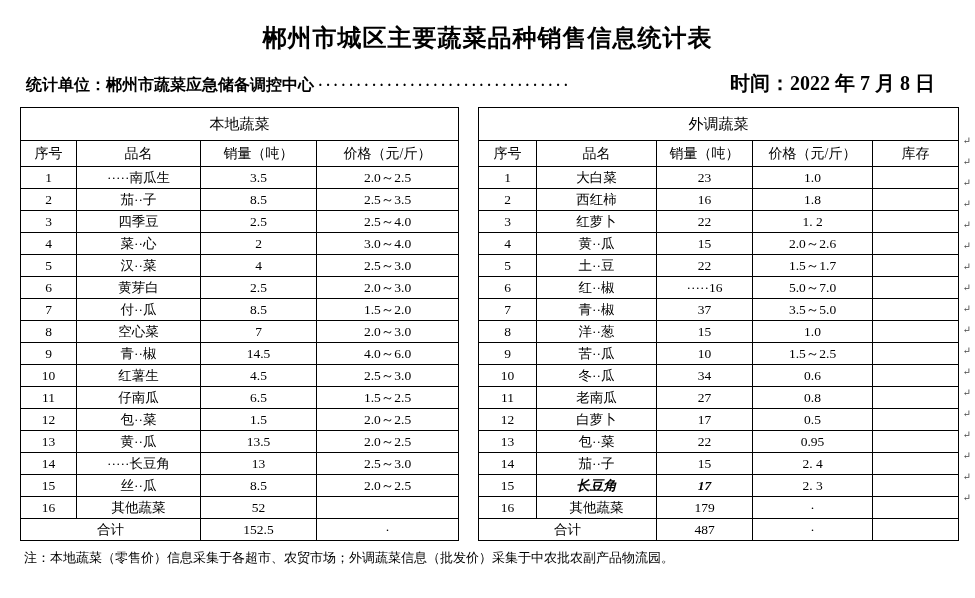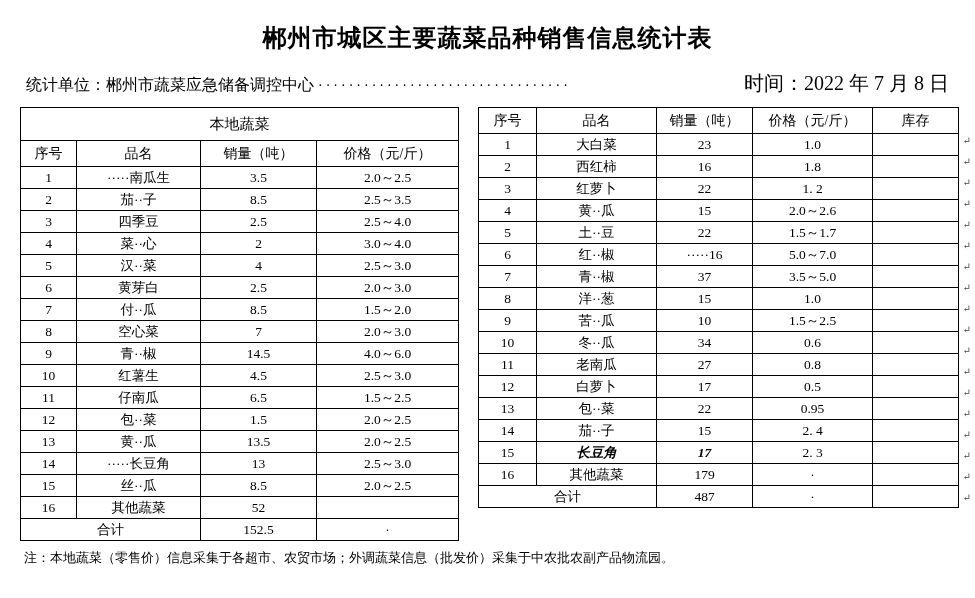--- a/index.html
+++ b/index.html
@@ -26,22 +26,23 @@
     font-size: 24px;
     font-weight: bold;
     letter-spacing: 1px;
     margin: 22px 0 0 0;
     font-family: "Liberation Serif", "DejaVu Serif", serif;
   }
   .meta-row {
     display: flex;
     align-items: baseline;
     font-size: 16px;
-    margin: 16px 26px 10px 26px;
+    margin: 16px 40px 10px 26px;
     white-space: nowrap;
+    font-weight: bold;
   }
   .meta-left {
     font-size: 16px;
   }
   .dots {
     flex: 1 1 auto;
     overflow: hidden;
     letter-spacing: 3px;
     font-size: 14px;
     padding: 0 4px;
@@ -258,20 +259,23 @@
 
     <table class="tbl-out">
       <colgroup>
         <col style="width:58px">
         <col style="width:120px">
         <col style="width:96px">
         <col style="width:120px">
         <col style="width:86px">
       </colgroup>
       <tbody>
+        <tr class="group-head">
+          <td colspan="5">外调蔬菜</td>
+        </tr>
         <tr class="col-head">
           <td>序号</td>
           <td>品名</td>
           <td>销量（吨）</td>
           <td>价格（元/斤）</td>
           <td>库存</td>
         </tr>
 
         <tr>
           <td>1</td>

